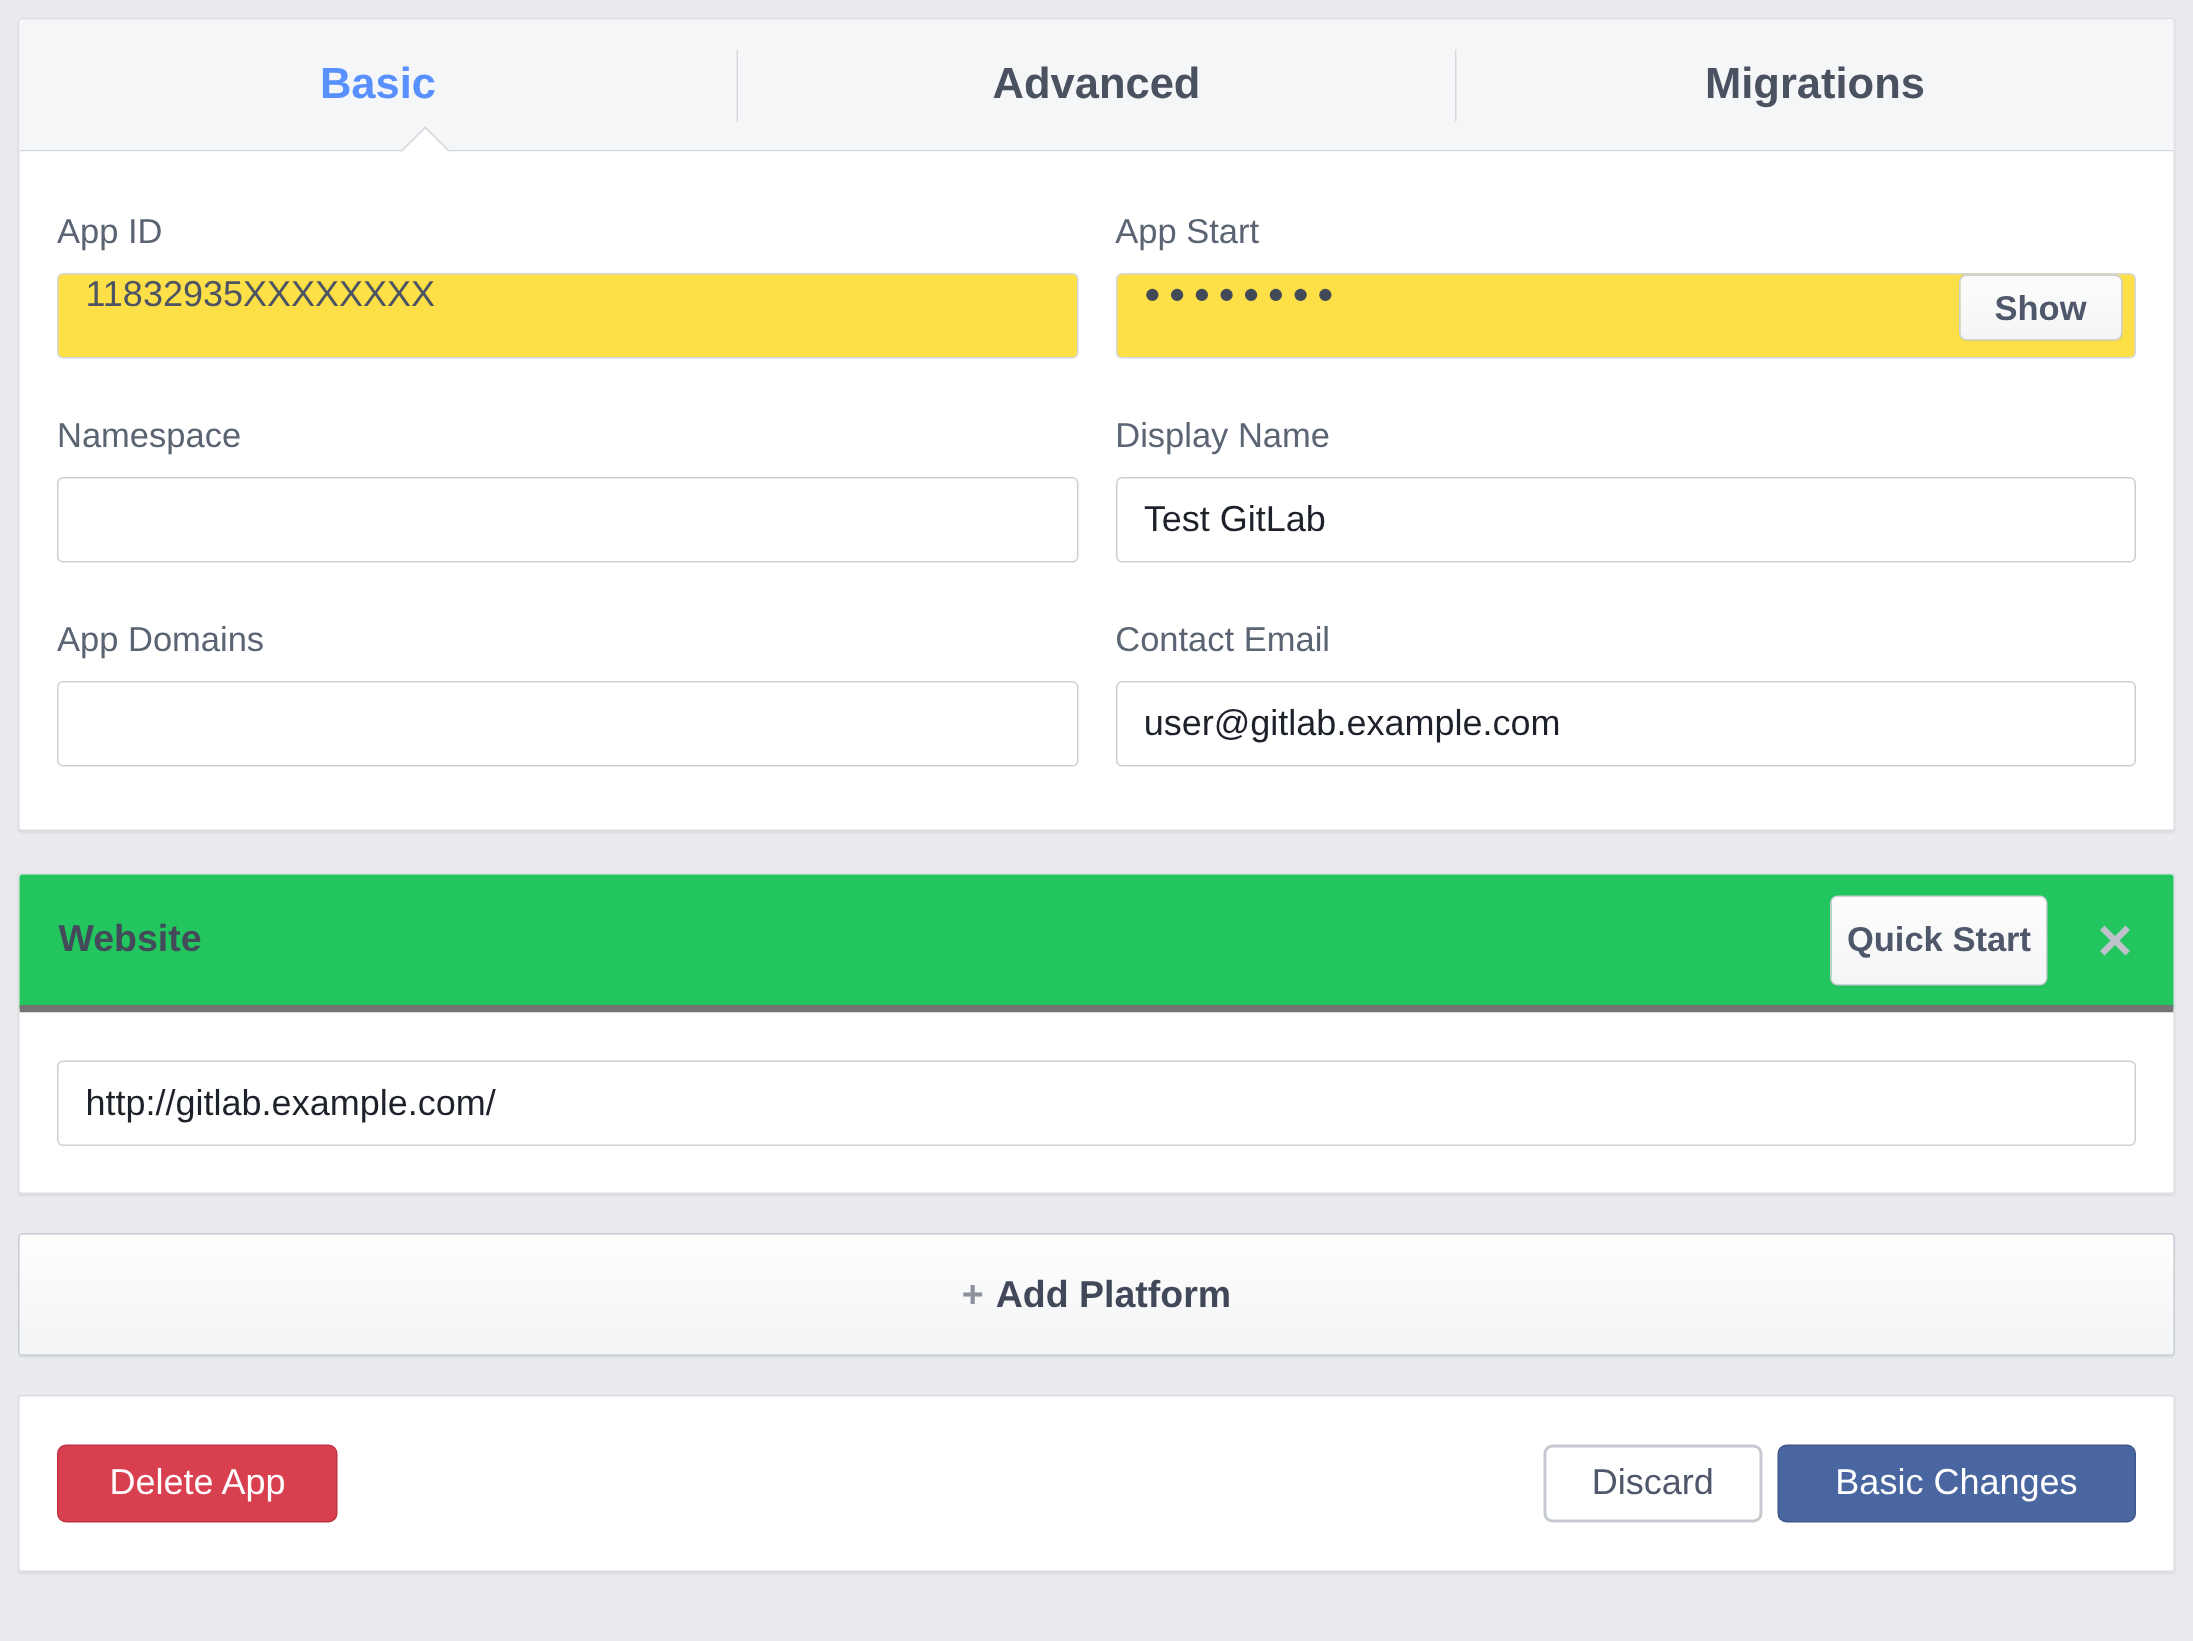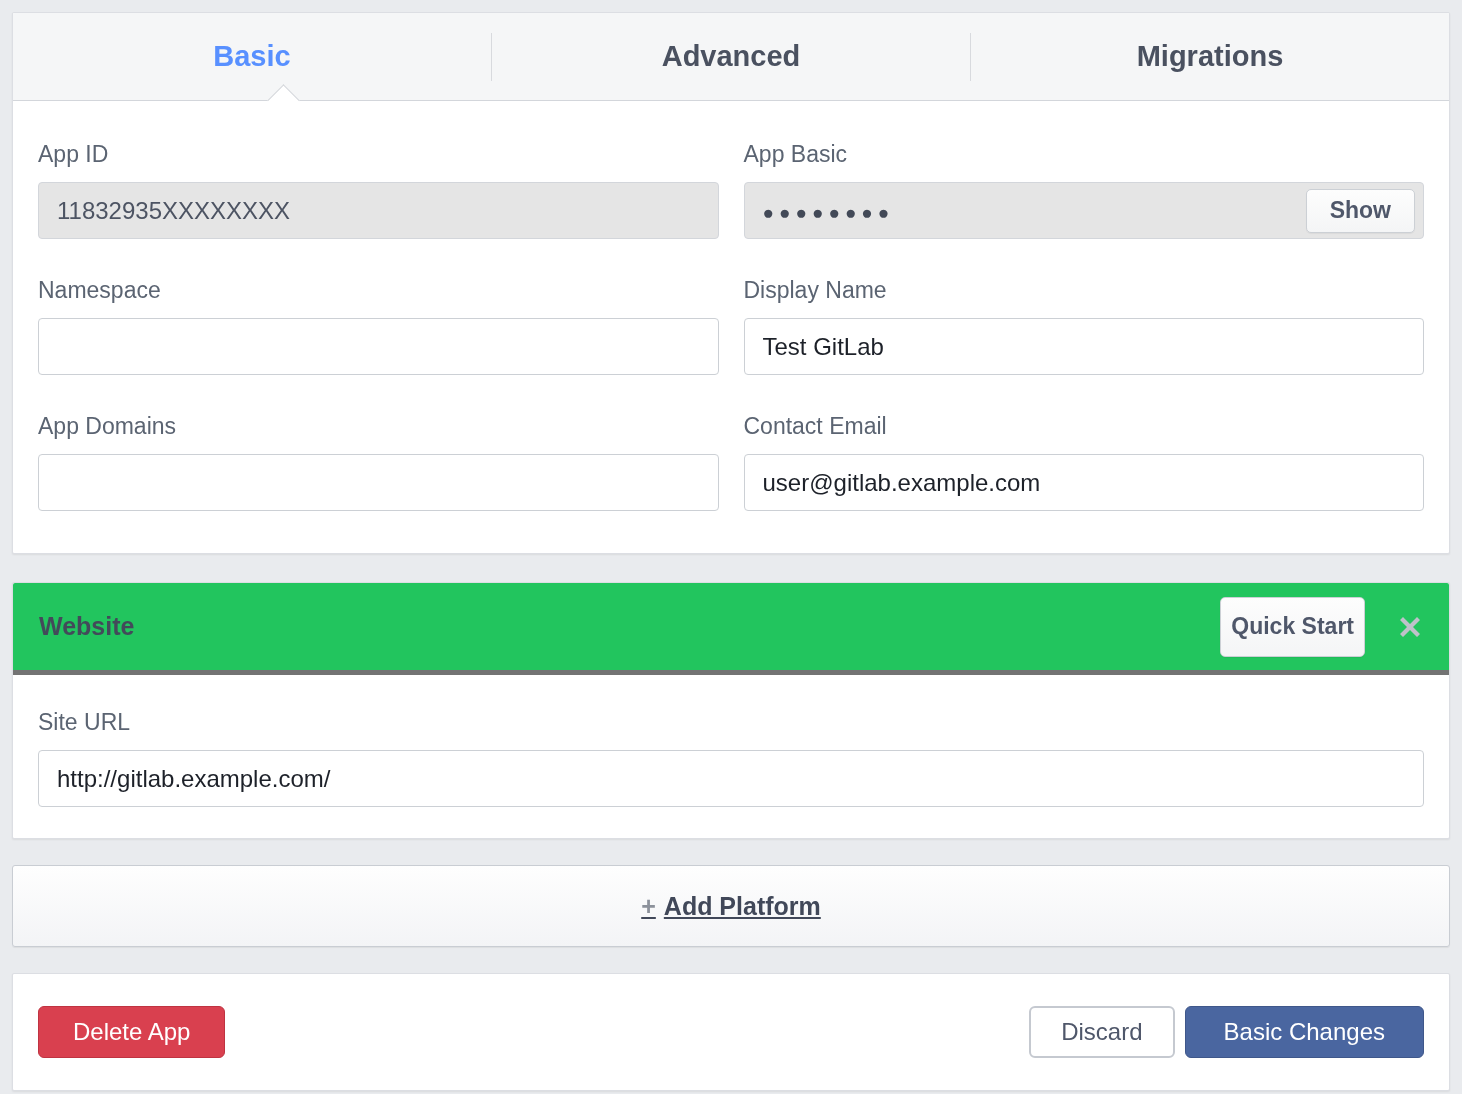--- a/index.html
+++ b/index.html
@@ -79,25 +79,24 @@
     border-radius: 4px;
     background: #fff;
     font-family: "Liberation Sans", sans-serif;
     font-size: 24px;
     color: #1d2129;
     padding: 0 18px;
     outline: none;
   }
   .input-disabled {
     display: flex;
-    align-items: center;
     height: 57px;
     border: 1px solid #d3d6db;
     border-radius: 4px;
-    background: #e5e5e5;
+    background: #fde047;
     font-size: 24px;
     color: #4d5463;
     padding: 0 8px 0 18px;
   }
   .secret-dots {
     flex: 1;
     font-size: 19px;
     letter-spacing: 5px;
     color: #424957;
     line-height: 1;
@@ -151,21 +150,20 @@
     height: 82px;
     background: linear-gradient(#fefefe, #f3f4f6);
     border: 1px solid #c9cdd3;
     border-radius: 3px;
     box-shadow: 0 1px 1px rgba(0,0,0,0.06);
     font-family: "Liberation Sans", sans-serif;
     font-size: 25px;
     font-weight: bold;
     color: #414859;
     cursor: pointer;
-    text-decoration: underline;
   }
   .add-platform .plus {
     color: #8c919b;
     font-weight: bold;
     margin-right: 8px;
   }
 
   
   .footer-card {
     margin-top: 26px;
@@ -222,21 +220,21 @@
     <div class="form-grid">
 
       <div class="field">
         <span class="field-label">App ID</span>
         <div class="input-disabled">
           <span>11832935XXXXXXXX</span>
         </div>
       </div>
 
       <div class="field">
-        <span class="field-label">App Basic</span>
+        <span class="field-label">App Start</span>
         <div class="input-disabled">
           <span class="secret-dots">●●●●●●●●</span>
           <button class="btn-light show-btn">Show</button>
         </div>
       </div>
 
       <div class="field">
         <span class="field-label">Namespace</span>
         <input class="text-input" type="text" value="" style="">
       </div>
@@ -263,21 +261,20 @@
   <div class="card section-card">
     <div class="section-header">
       <span class="section-title">Website</span>
       <span class="section-spacer"></span>
       <button class="btn-light quickstart-btn">Quick Start</button>
       <svg class="close-icon" viewBox="0 0 26 26">
         <path d="M3 6 L6 3 L13 10 L20 3 L23 6 L16 13 L23 20 L20 23 L13 16 L6 23 L3 20 L10 13 Z" fill="#bec2ca"></path>
       </svg>
     </div>
     <div class="section-body">
-      <span class="field-label">Site URL</span>
       <input class="text-input" type="text" value="http://gitlab.example.com/" style="">
     </div>
   </div>
 
   
   <button class="add-platform">
     <span class="plus">+</span><span>Add Platform</span>
   </button>
 
   

